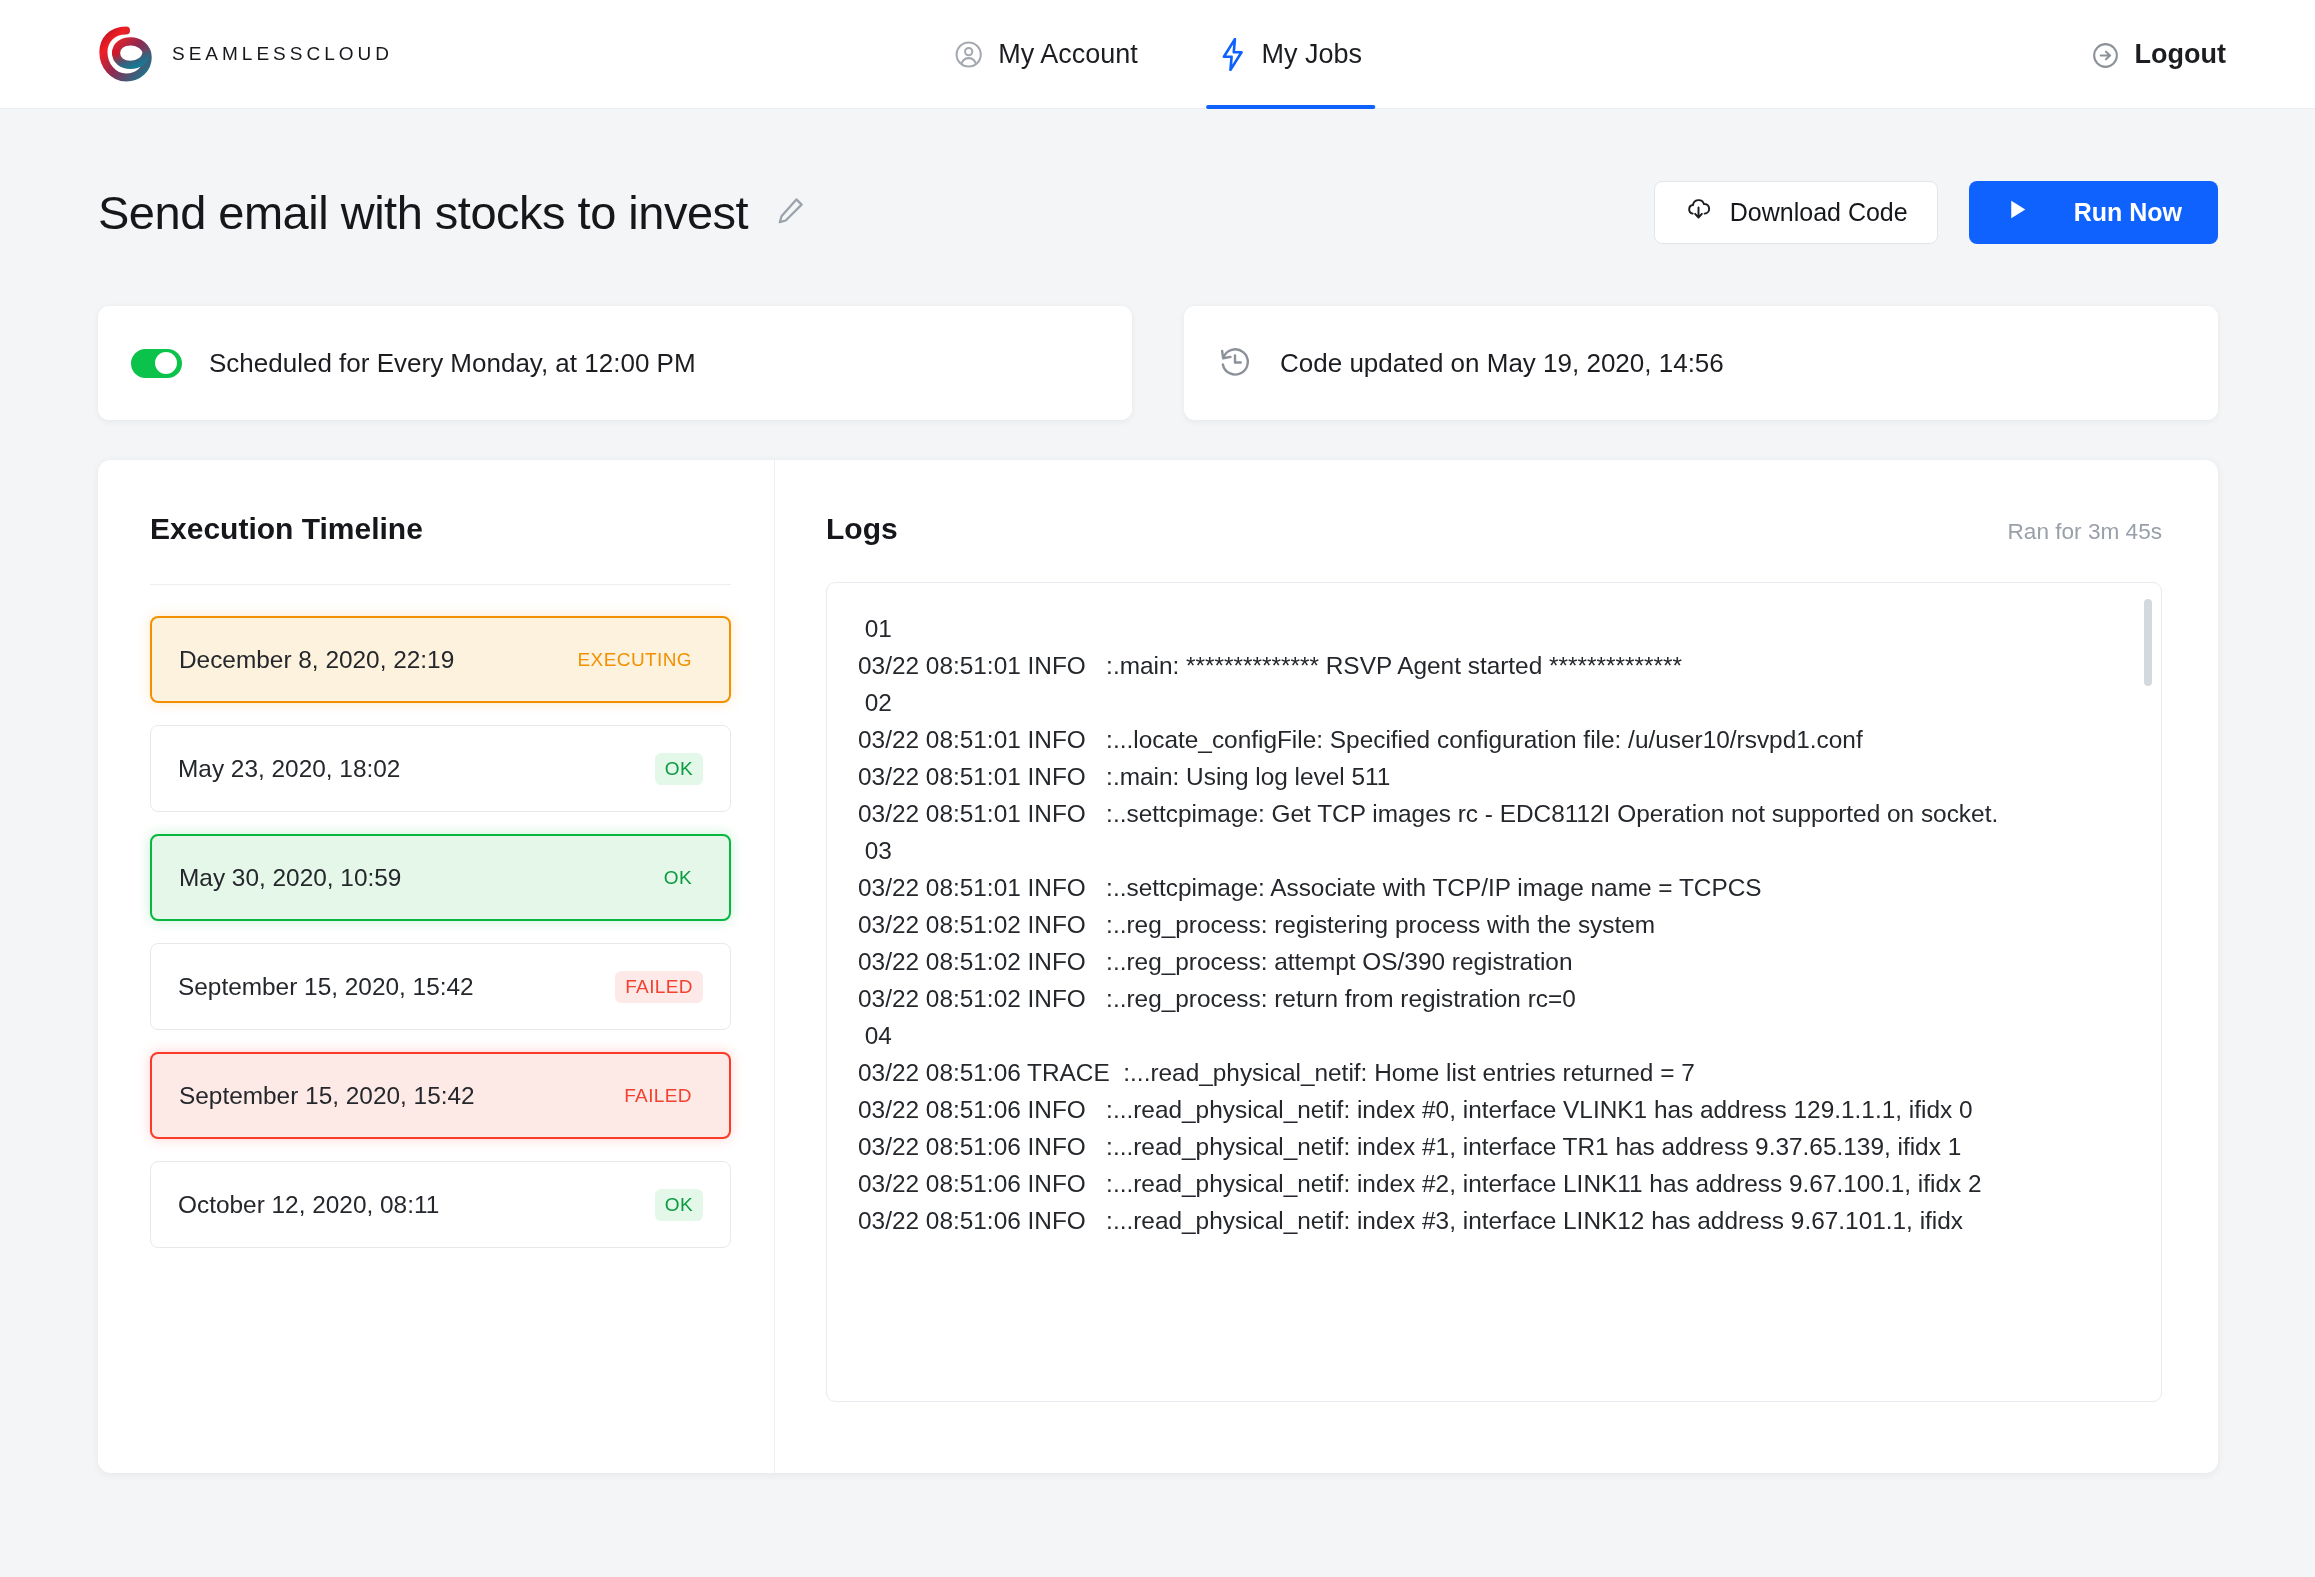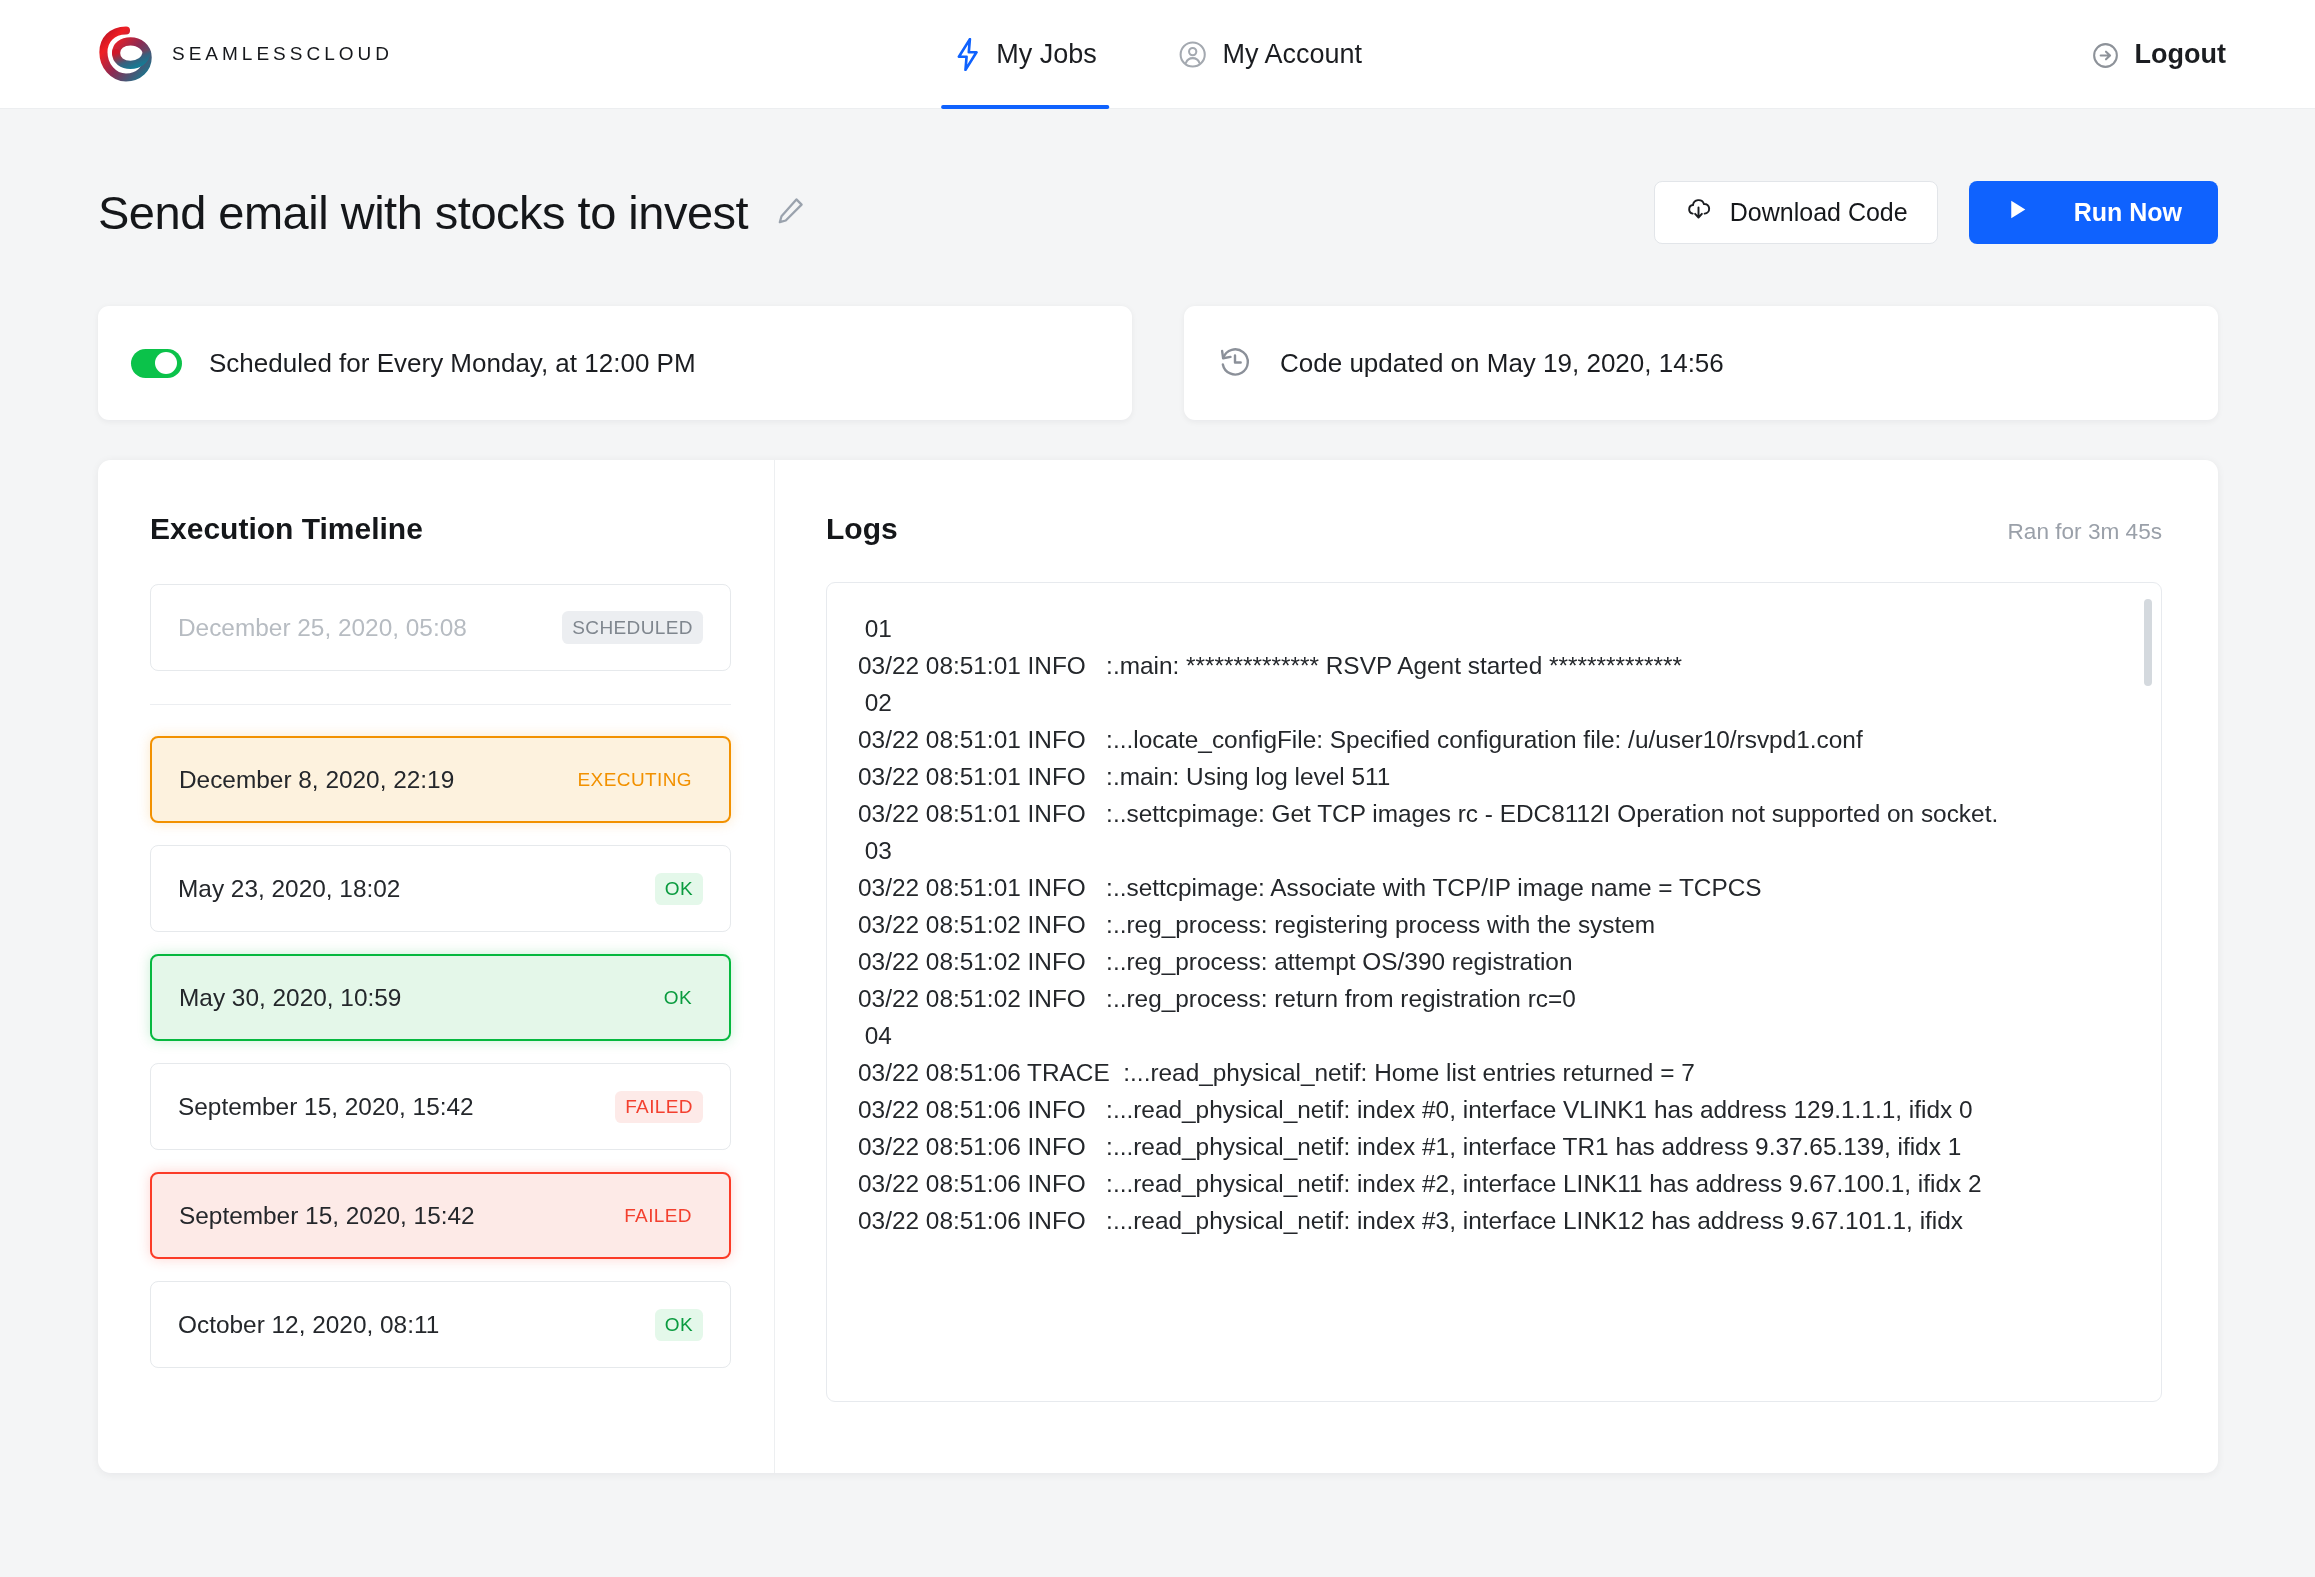--- a/index.html
+++ b/index.html
@@ -330,37 +330,37 @@
     <span class="brand-text">
       <span class="brand-line">SEAMLESS</span>
       <span class="brand-line">CLOUD</span>
     </span>
   </div>
 
   <div class="nav-center">
 
     <div class="nav-item">
       <span class="nav-icon">
-        <svg width="27" height="33" viewBox="0 0 24 30">
-          <path d="M14 1 L4 17 H11 L10 29 L20 13 H13 Z" fill="none" stroke="#0f62fe" stroke-width="2.4" stroke-linejoin="round" stroke-linecap="round"></path>
-        </svg>
-      </span>
-      <span>My Jobs</span>
-      <span class="nav-underline"></span>
-    </div>
-
-    <div class="nav-item">
-      <span class="nav-icon">
         <svg width="29" height="29" viewBox="0 0 24 24">
           <circle cx="12" cy="12" r="10" fill="none" stroke="#a4a9b0" stroke-width="1.7"></circle>
           <circle cx="12" cy="9.6" r="3" fill="none" stroke="#a4a9b0" stroke-width="1.7"></circle>
           <path d="M6.4 19 C7.4 16.3 9.5 15 12 15 C14.5 15 16.6 16.3 17.6 19" fill="none" stroke="#a4a9b0" stroke-width="1.7" stroke-linecap="round"></path>
         </svg>
       </span>
       <span>My Account</span>
+    </div>
+
+    <div class="nav-item">
+      <span class="nav-icon">
+        <svg width="27" height="33" viewBox="0 0 24 30">
+          <path d="M14 1 L4 17 H11 L10 29 L20 13 H13 Z" fill="none" stroke="#0f62fe" stroke-width="2.4" stroke-linejoin="round" stroke-linecap="round"></path>
+        </svg>
+      </span>
+      <span>My Jobs</span>
+      <span class="nav-underline"></span>
     </div>
   </div>
 
   <div class="nav-right">
     <span class="nav-icon">
       <svg width="29" height="29" viewBox="0 0 24 24">
         <circle cx="12" cy="12" r="9.4" fill="none" stroke="#8d9299" stroke-width="1.7"></circle>
         <path d="M8 12 H15.4 M12.4 8.8 L15.8 12 L12.4 15.2" fill="none" stroke="#8d9299" stroke-width="1.7" stroke-linecap="round" stroke-linejoin="round"></path>
       </svg>
     </span>
@@ -421,24 +421,20 @@
     </div>
   </div>
 
   <div class="main-card">
 
     <div class="timeline-pane">
       <div class="pane-title">Execution Timeline</div>
 
       <div class="timeline-list">
 
-        <div class="tl-item scheduled">
-          <span class="tl-date">December 25, 2020, 05:08</span>
-          <span class="tl-badge">SCHEDULED</span>
-        </div>
 
         <div class="tl-divider"></div>
 
         <div class="tl-item sel-exec">
           <span class="tl-date">December 8, 2020, 22:19</span>
           <span class="tl-badge">EXECUTING</span>
         </div>
 
         <div class="tl-item ok">
           <span class="tl-date">May 23, 2020, 18:02</span>

